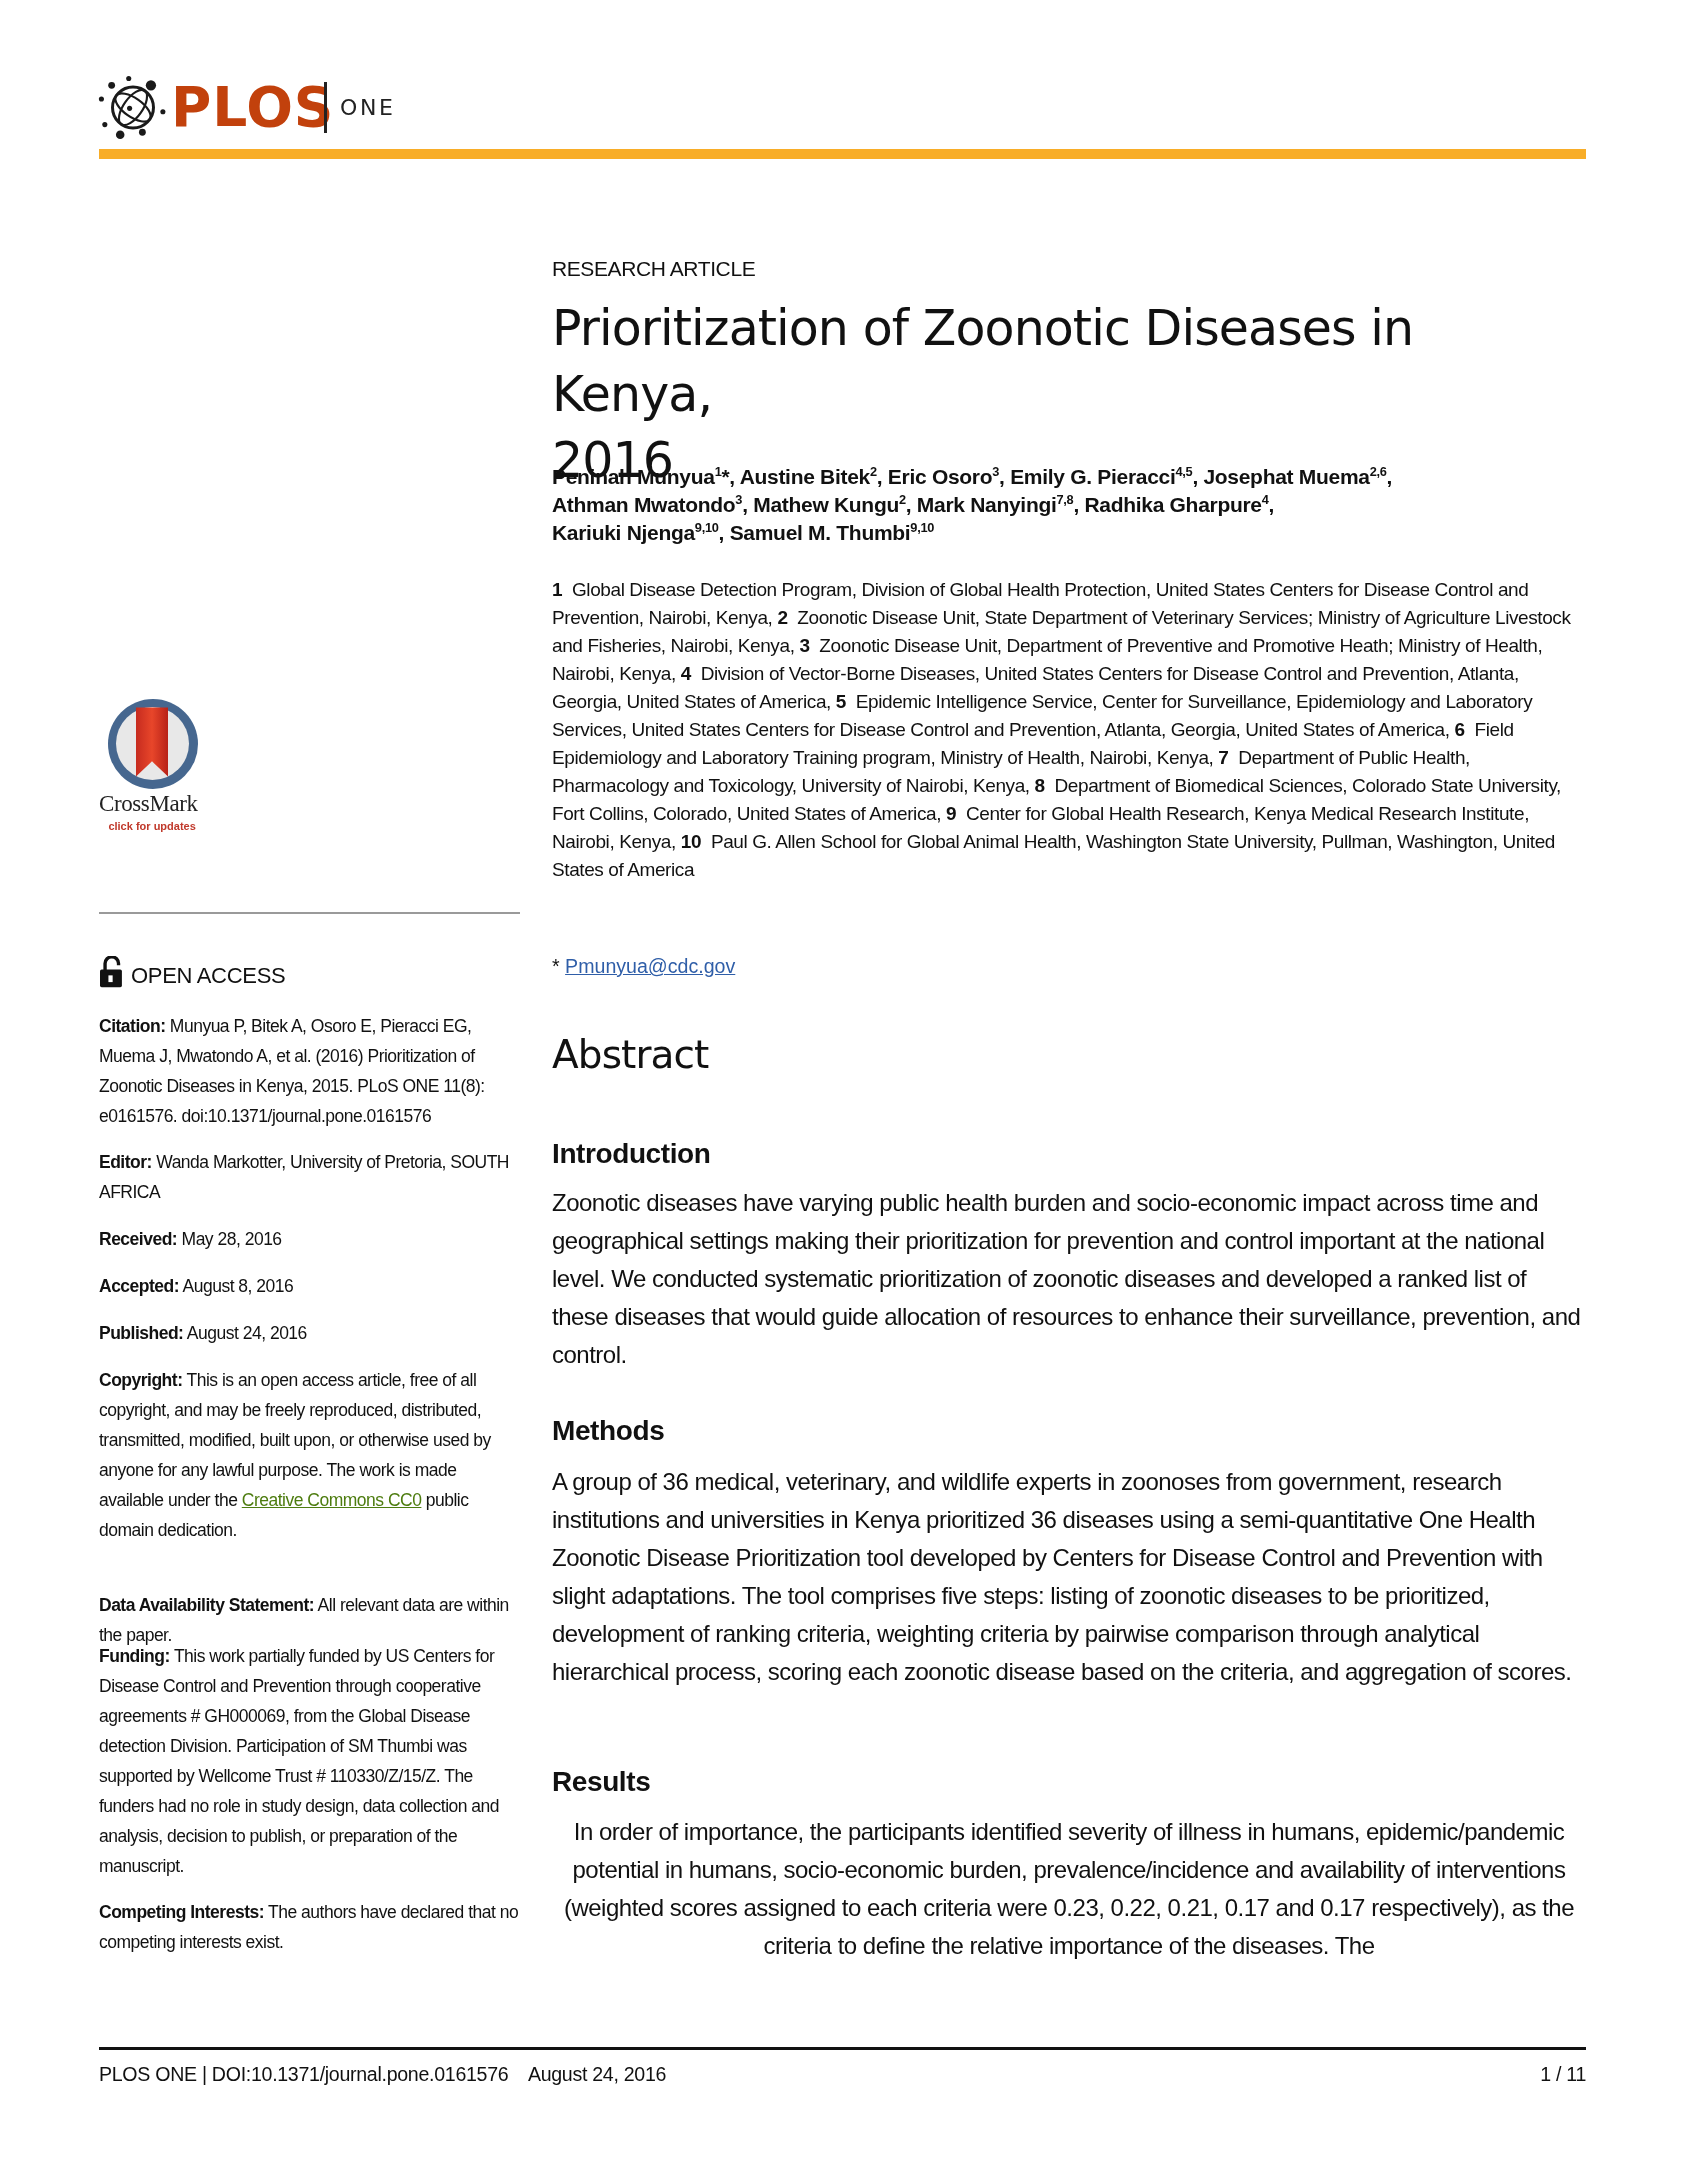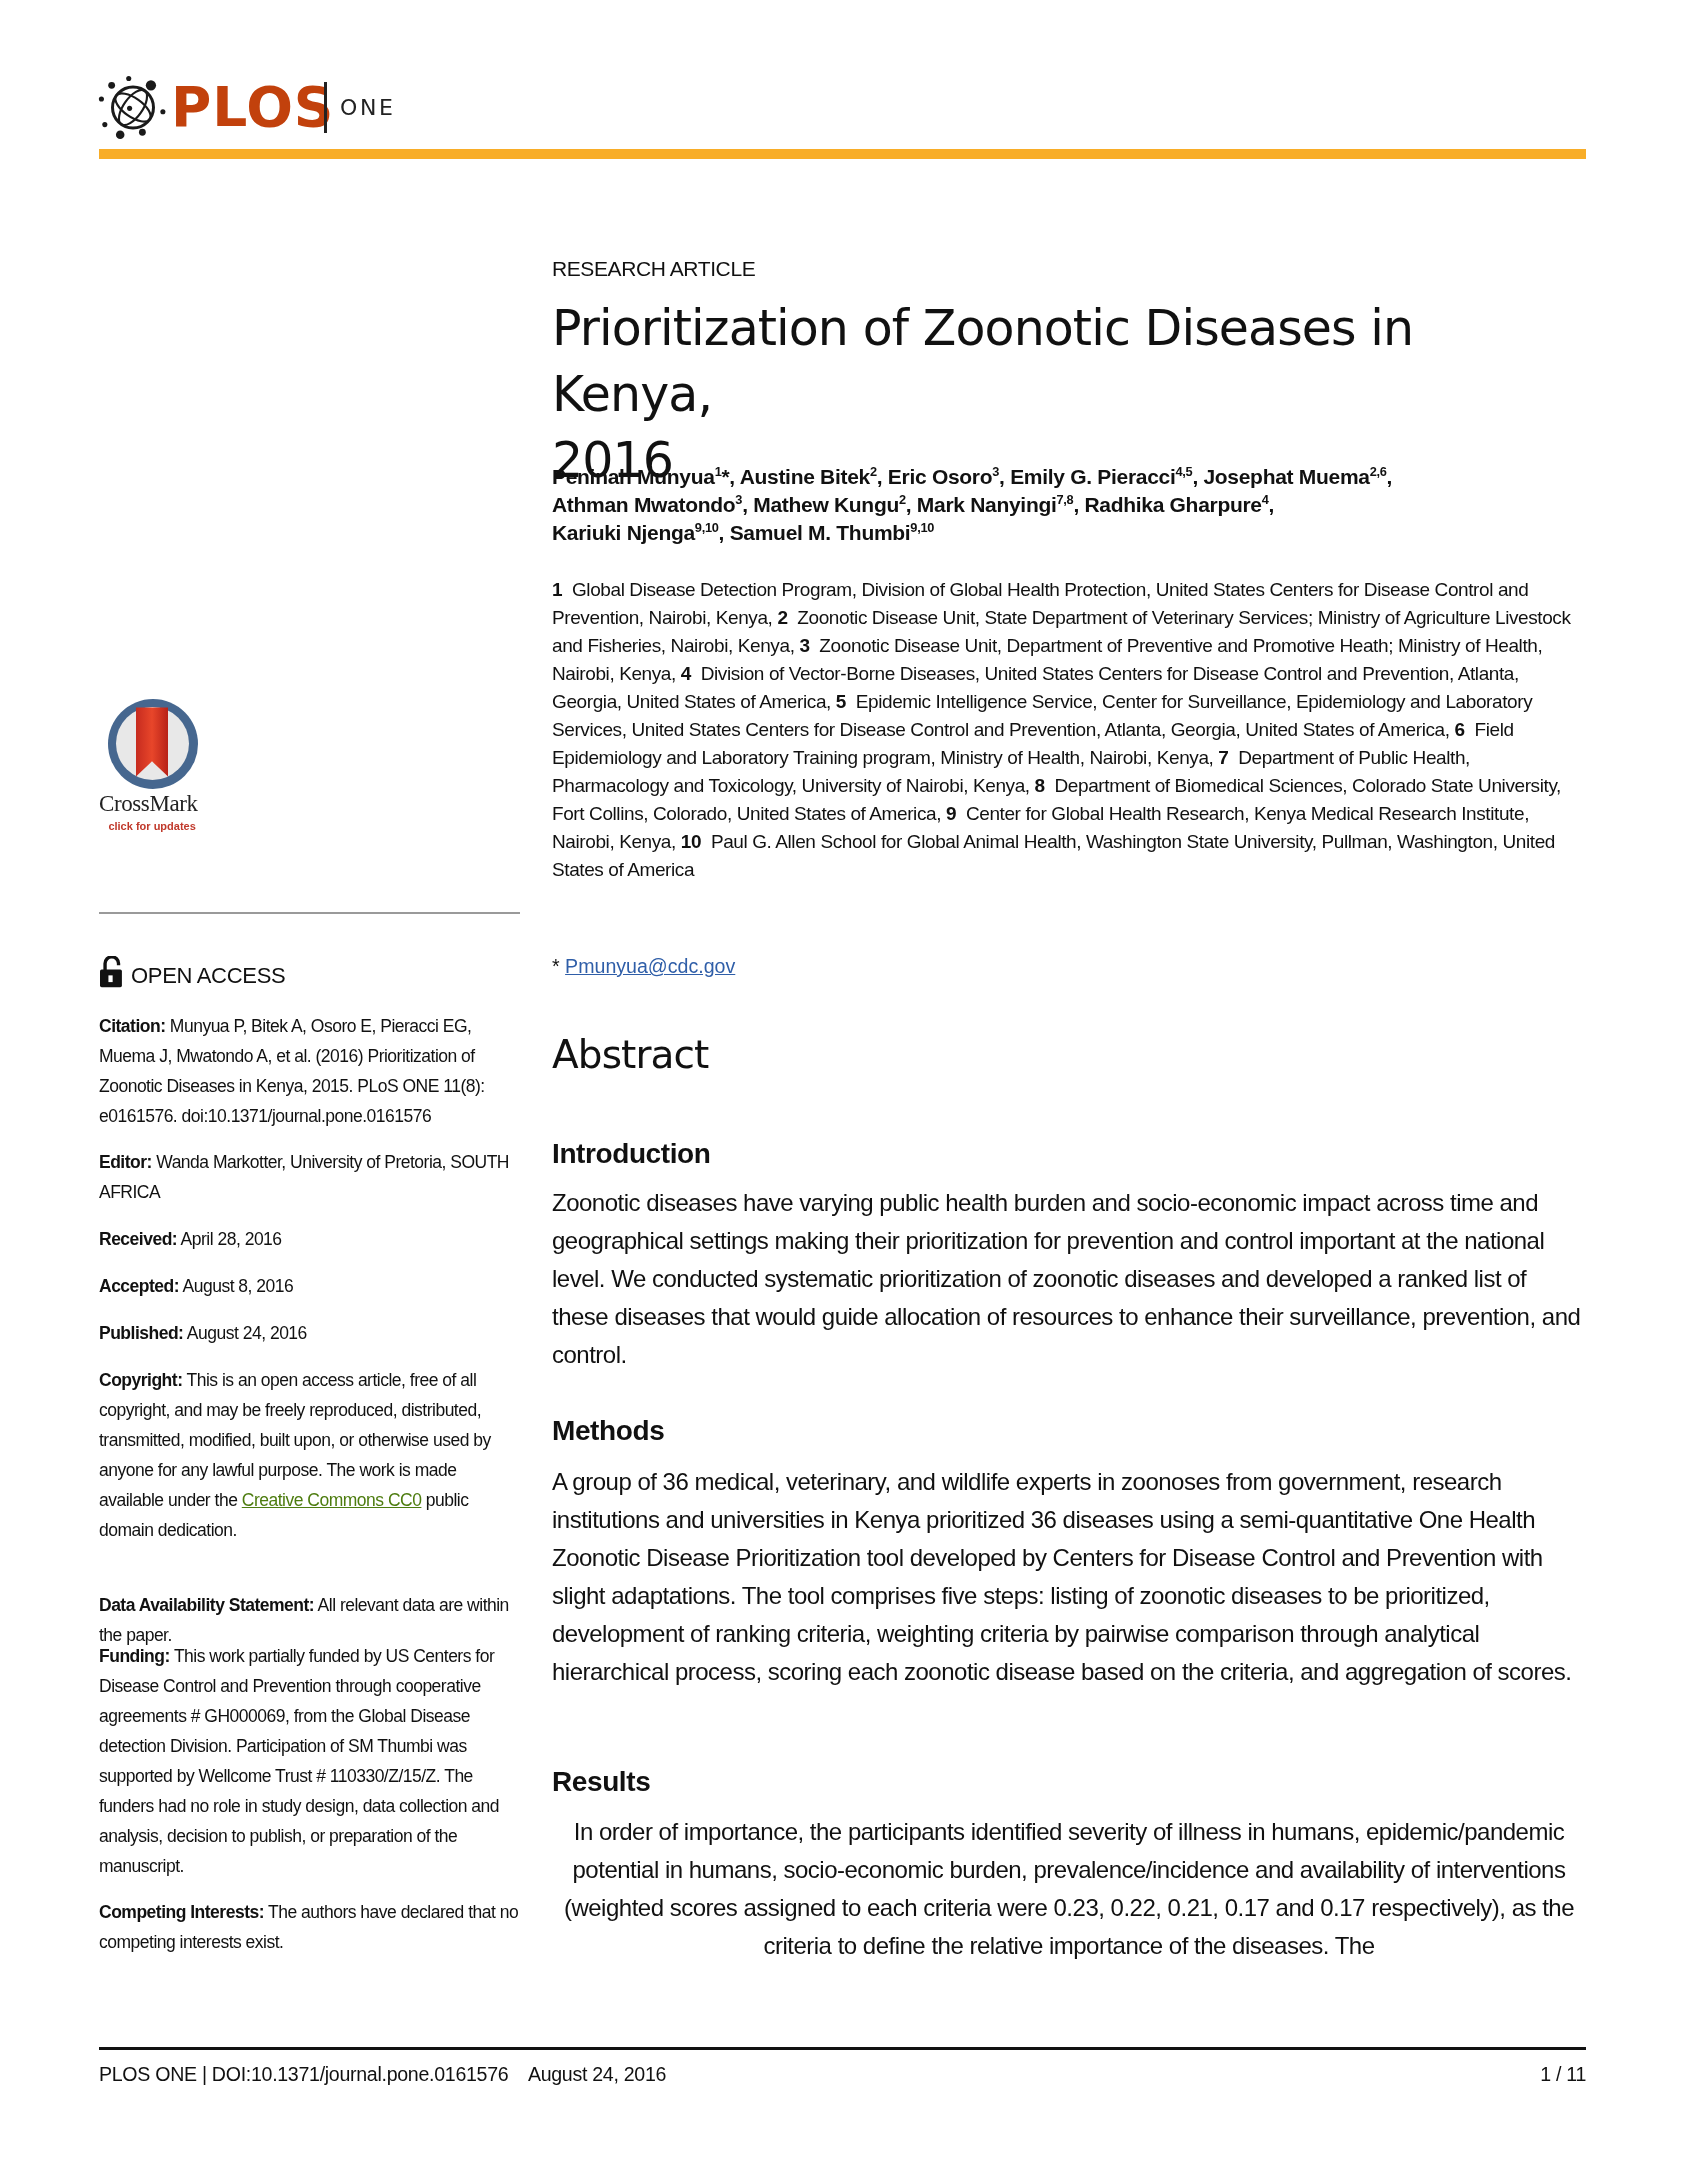--- a/index.html
+++ b/index.html
@@ -140,21 +140,21 @@
 <div id="m-citation" class="abs col-side meta">
   <b>Citation:</b>
   <span>Munyua P, Bitek A, Osoro E, Pieracci EG, Muema J, Mwatondo A, et al. (2016) Prioritization of Zoonotic Diseases in Kenya, 2015. PLoS ONE 11(8): e0161576. doi:10.1371/journal.pone.0161576</span>
 </div>
 <div id="m-editor" class="abs col-side meta">
   <b>Editor:</b>
   <span>Wanda Markotter, University of Pretoria, SOUTH AFRICA</span>
 </div>
 <div id="m-received" class="abs col-side meta">
   <b>Received:</b>
-  <span>April 28, 2016</span>
+  <span>May 28, 2016</span>
 </div>
 <div id="m-accepted" class="abs col-side meta">
   <b>Accepted:</b>
   <span>August 8, 2016</span>
 </div>
 <div id="m-published" class="abs col-side meta">
   <b>Published:</b>
   <span>August 24, 2016</span>
 </div>
 <div id="m-copyright" class="abs col-side meta">

